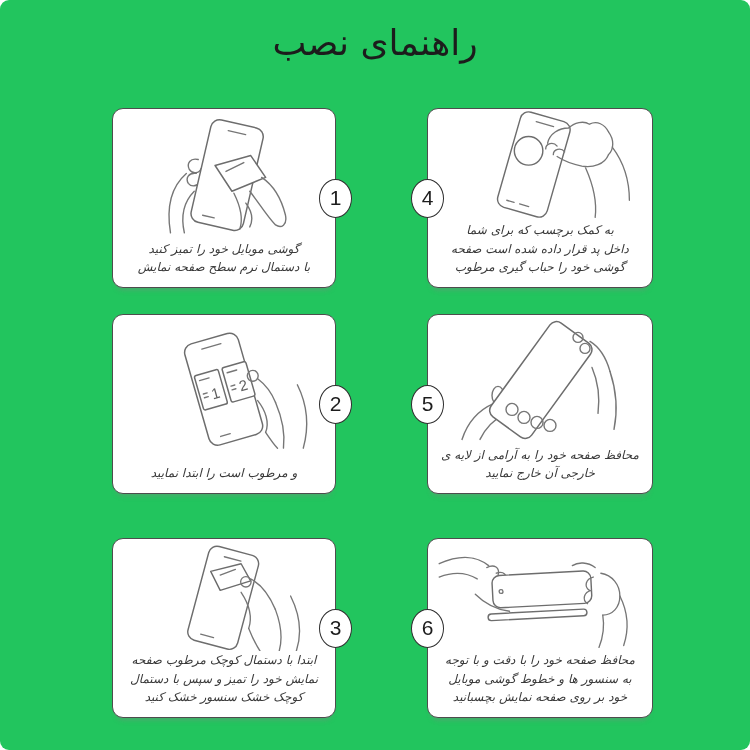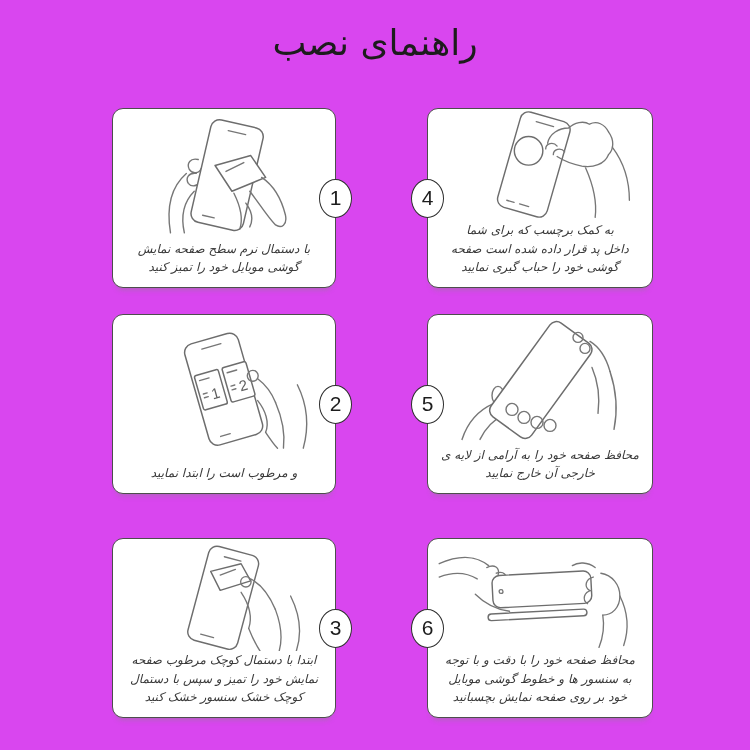--- a/index.html
+++ b/index.html
@@ -1,17 +1,17 @@
 <!DOCTYPE html>
 <html lang="fa"><head>
 <meta charset="utf-8">
 <style>
   html,body{margin:0;padding:0;background:#ffffff;}
-  .page{position:relative;width:750px;height:750px;background:#d946ef;overflow:hidden;
-        font-family:"DejaVu Sans",sans-serif;color:#2b2b2b;}
+  .page{position:relative;width:750px;height:750px;background:#22c55e;overflow:hidden;
+        font-family:"DejaVu Sans",sans-serif;color:#2b2b2b;border-radius:9px;}
   .title{position:absolute;top:22px;left:0;width:750px;text-align:center;
          font-size:36px;letter-spacing:0;color:#1c1c1c;direction:rtl;}
   .panel{position:absolute;width:224px;height:180px;border:1.6px solid #4d4d4d;
          border-radius:11px;background:#fff;box-sizing:border-box;
          display:flex;flex-direction:column;align-items:center;justify-content:flex-end;
          box-shadow:0 6px 5px -4px rgba(130,130,130,0.45);}
   .panel svg{flex:1 1 auto;width:100%;min-height:0;}
   .p1{left:112px;top:108px;}
   .p2{left:112px;top:314px;}
   .p3{left:112px;top:538px;}
@@ -56,22 +56,22 @@
         <polygon class="skf" points="103,50 139,40 154,62 120,76"></polygon>
         <path class="sk" d="M114,56 L132,47"></path>
       </g>
       <g>
         <path class="sk" d="M150,62 C162,70 170,84 174,100 C176,110 170,114 164,110 C156,102 146,86 138,76"></path>
         <path class="sk" d="M122,78 C128,90 132,102 128,114"></path>
         <path class="sk" d="M138,112 C142,104 140,96 134,88"></path>
       </g>
     </svg>
     <div class="caption">
+      <div>گوشی موبایل خود را تمیز کنید</div>
       <div>با دستمال نرم سطح صفحه نمایش</div>
-      <div>گوشی موبایل خود را تمیز کنید</div>
     </div>
     <div class="badge badge-right">1</div>
   </div>
 
   <div class="panel p2">
     <svg viewBox="0 0 224 118">
       <g transform="rotate(-16 110 60)">
         <rect class="skf" x="84" y="6" width="56" height="106" rx="9"></rect>
         <line class="sk" x1="102" y1="14" x2="122" y2="14"></line>
         <line class="sk" x1="96" y1="104" x2="106" y2="104"></line>
@@ -148,21 +148,21 @@
         <path class="sk" d="M118,42 c0,-6 8,-8 12,-3"></path>
         <path class="sk" d="M126,48 c0,-6 8,-8 12,-3"></path>
         <path class="sk" d="M184,48 C180,58 168,62 156,60 C146,58 136,54 130,50"></path>
         <path class="sk" d="M188,40 C200,56 206,76 206,96"></path>
         <path class="sk" d="M160,62 C168,80 172,98 170,114"></path>
       </g>
     </svg>
     <div class="caption">
       <div>به کمک برچسب که برای شما</div>
       <div>داخل پد قرار داده شده است صفحه</div>
-      <div>گوشی خود را حباب گیری نمایید</div>
+      <div>گوشی خود را حباب گیری مرطوب</div>
     </div>
     <div class="badge badge-left">4</div>
   </div>
 
   <div class="panel p5">
     <svg viewBox="0 0 224 118">
       <g>
         <path class="sk" d="M34,118 C40,100 52,88 66,82"></path>
         <path class="sk" d="M52,118 C58,106 66,98 76,94"></path>
         <ellipse class="sk" cx="70" cy="74" rx="6" ry="9"></ellipse>

